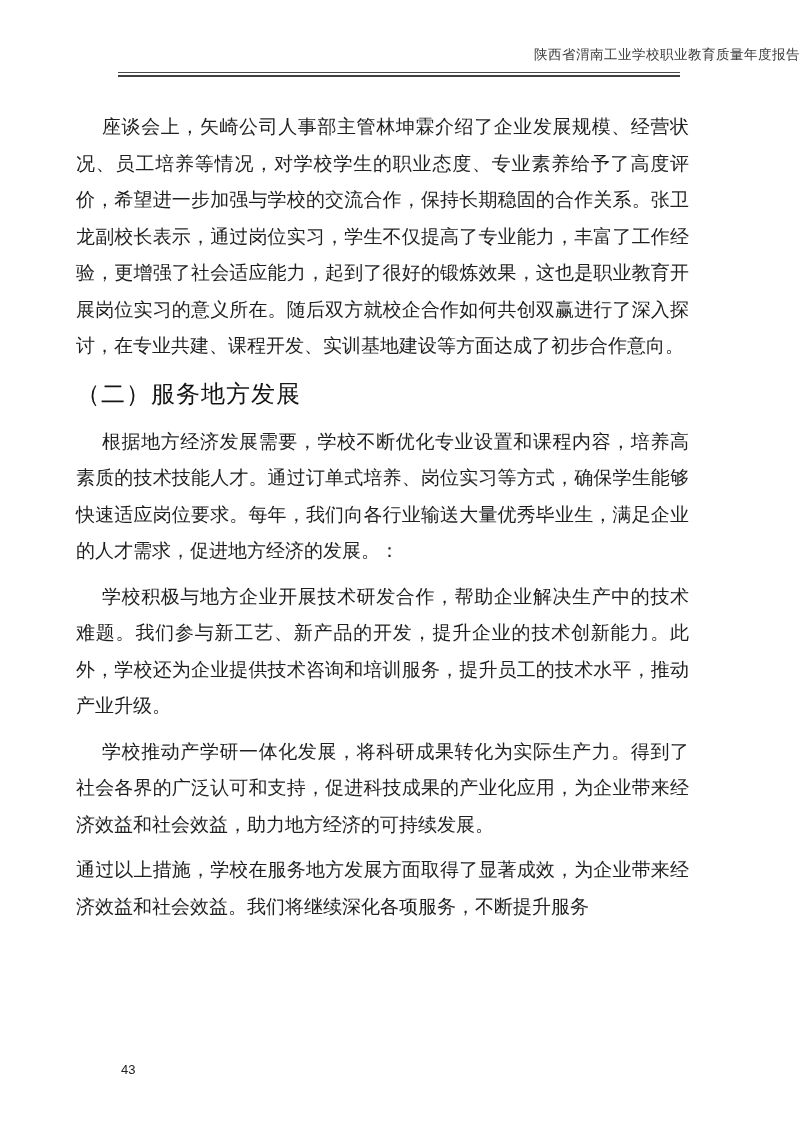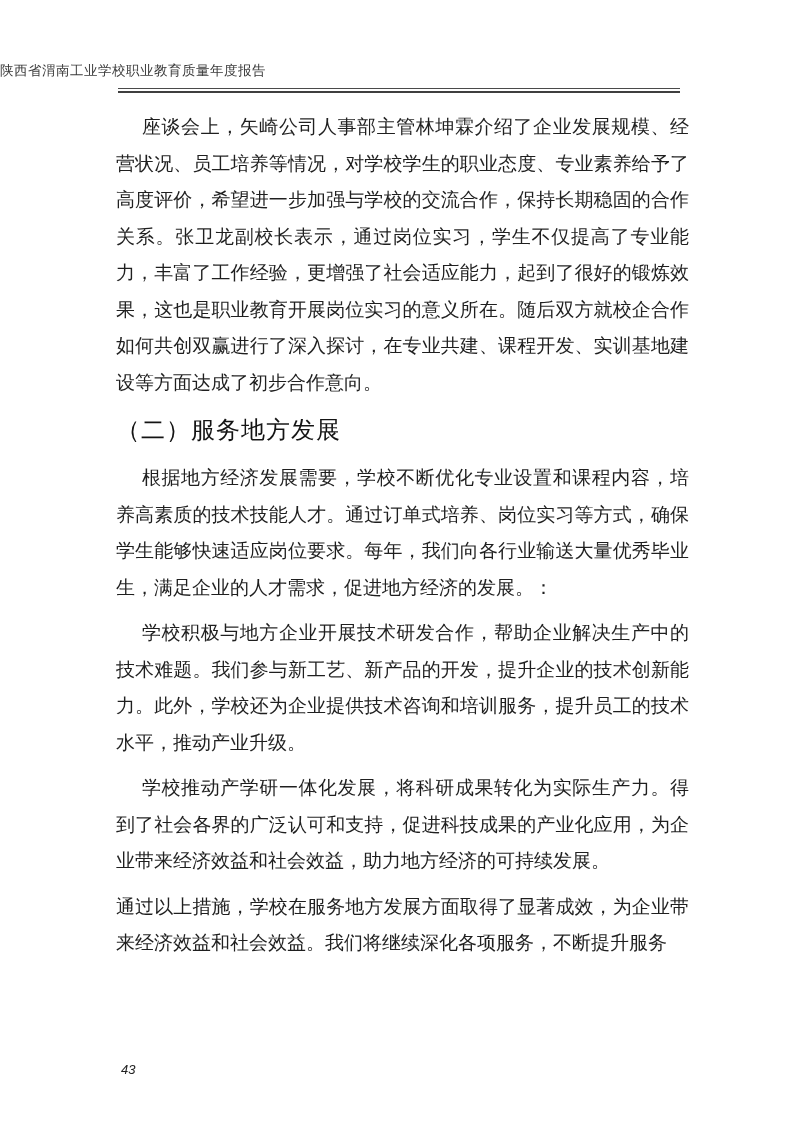--- a/index.html
+++ b/index.html
@@ -5,38 +5,38 @@
   html, body { margin: 0; padding: 0; background: #ffffff; }
   .page {
     position: relative;
     width: 800px;
     height: 1131px;
     background: #ffffff;
     overflow: hidden;
     font-family: "Liberation Serif", "DejaVu Serif", serif;
   }
   .header-title {
-    padding-top: 61px;
-    text-align: left;
+    padding-top: 45px;
+    text-align: right;
     font-size: 13.5px;
     line-height: 19px;
     color: #3a3a3a;
     letter-spacing: 0.5px;
   }
   .header-rule {
     margin: 8px 0 0 118px;
     width: 562px;
     height: 2px;
     border-top: 1px solid #4a4a4a;
     border-bottom: 2px solid #3f3f3f;
     background: #ffffff;
   }
   .content {
-    margin-top: 16px;
-    padding: 0 111px 0 116px;
+    margin-top: 32px;
+    padding: 0 111px 0 76px;
   }
   .content p.body-para {
     margin: 0 0 9px 0;
     font-size: 19px;
     line-height: 36.5px;
     color: #1f1f1f;
     text-align: justify;
     text-justify: inter-ideograph;
     text-justify: inter-character;
   }
@@ -49,21 +49,20 @@
     color: #141414;
     letter-spacing: 1px;
   }
   .footer-page-number {
     position: absolute;
     left: 121px;
     top: 1062px;
     font-size: 13px;
     color: #222222;
     font-family: "Liberation Sans", "DejaVu Sans", sans-serif;
-    font-style: italic;
   }
 </style>
 </head>
 <body>
 
 <div class="page">
   <div>
     <div class="header-title">陕西省渭南工业学校职业教育质量年度报告</div>
     <div class="header-rule"></div>
   </div>

